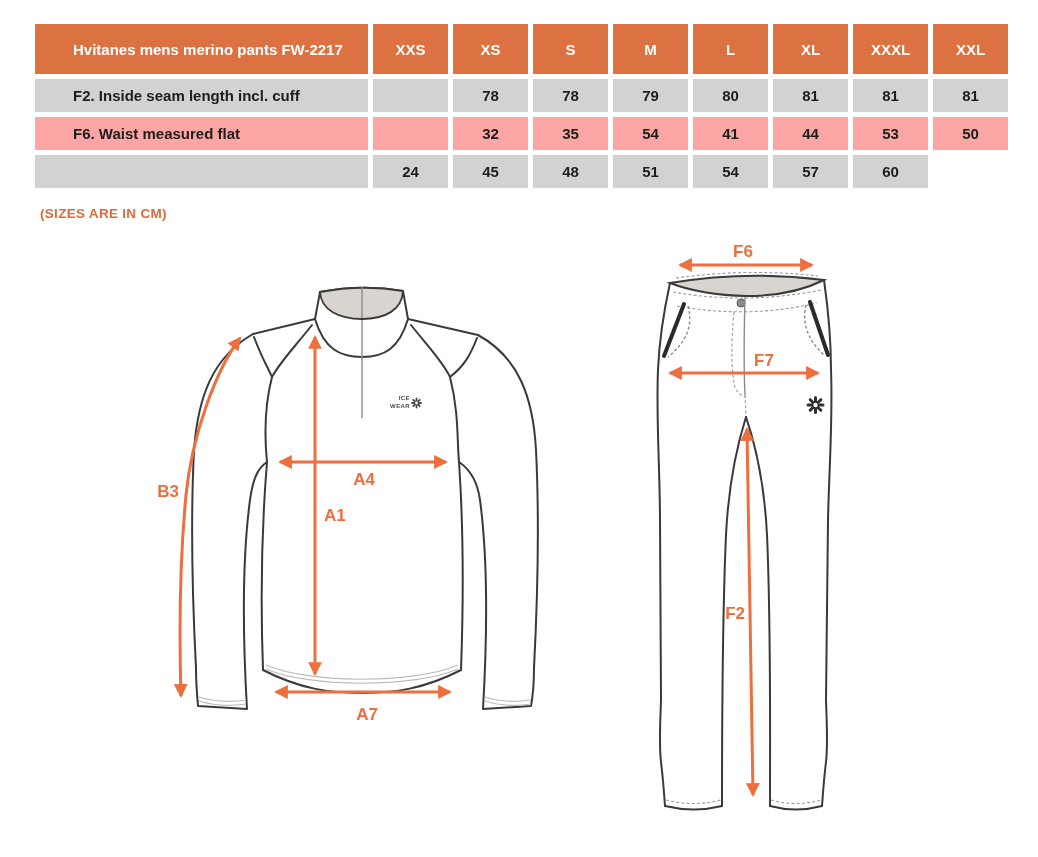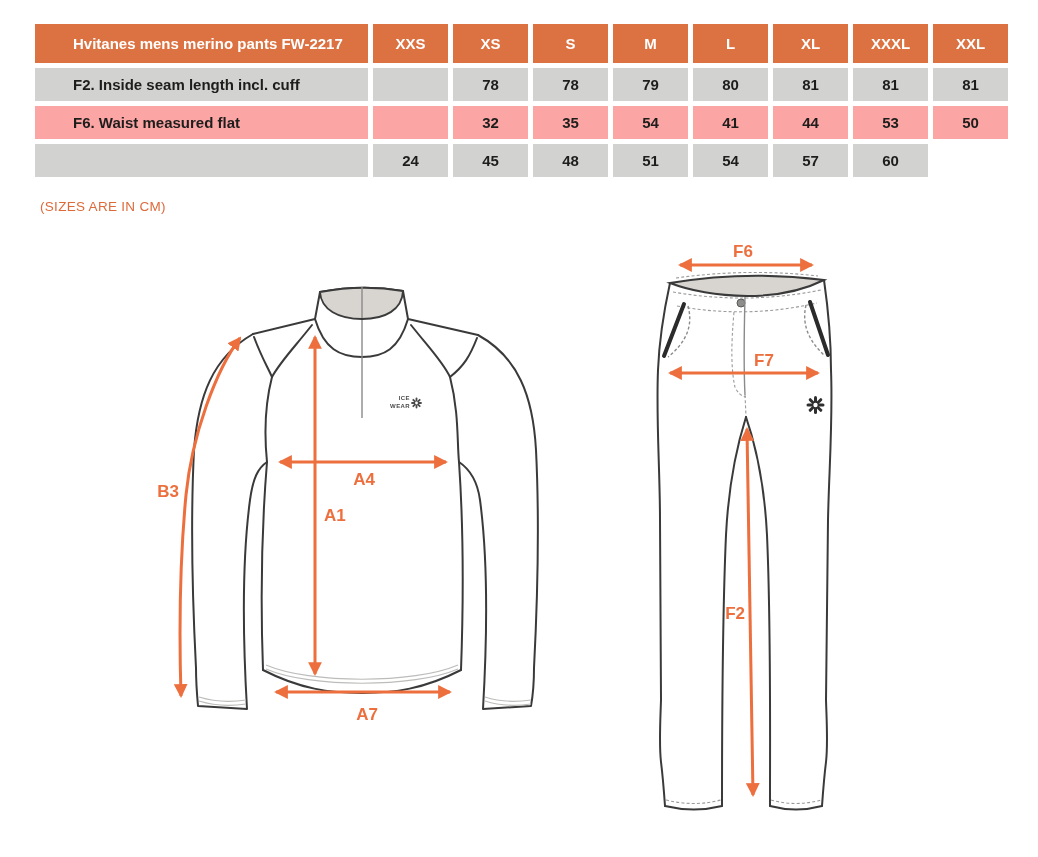--- a/index.html
+++ b/index.html
@@ -9,31 +9,31 @@
   }
   
   .size-table {
     position:absolute; left:35px; top:24px; width:973px;
     display:grid; grid-template-columns:333px repeat(8, 1fr);
     column-gap:5px; row-gap:5px;
   }
   .cell { display:flex; align-items:center; justify-content:center; box-sizing:border-box;font-weight:bold; }
   .th {
     background:#dc7242; color:#ffffff; font-weight:bold; font-size:15px;
-    height:39px;
+    height:50px;
   }
   .th-title { justify-content:flex-start; padding-left:38px; }
   .td { height:33px; font-size:15px; color:#1d1d1b; }
   .td-label { justify-content:flex-start; padding-left:38px; }
   .r-dark  { background:#d2d2d0; }
   .r-light { background:#fca5a5; }
   
   .note {
-    position:absolute; left:40px; top:199px;
-    color:#dd6a3a; font-size:13.5px; font-weight:normal; letter-spacing:0.3px;
+    position:absolute; left:40px; top:206px;
+    color:#dd6a3a; font-size:13.5px; font-weight:bold; letter-spacing:0.3px;
   }
   
   .diagram-layer { position:absolute; left:0; top:0; width:1038px; height:857px; }
   svg text.meas {
     fill:#ed6f3e; font-family:"Liberation Sans", sans-serif;
     font-size:17px; font-weight:bold;
   }
   svg text.logo {
     fill:#4a4a4a; font-family:"Liberation Sans", sans-serif;
     font-size:6px; font-weight:bold; letter-spacing:0.4px;

